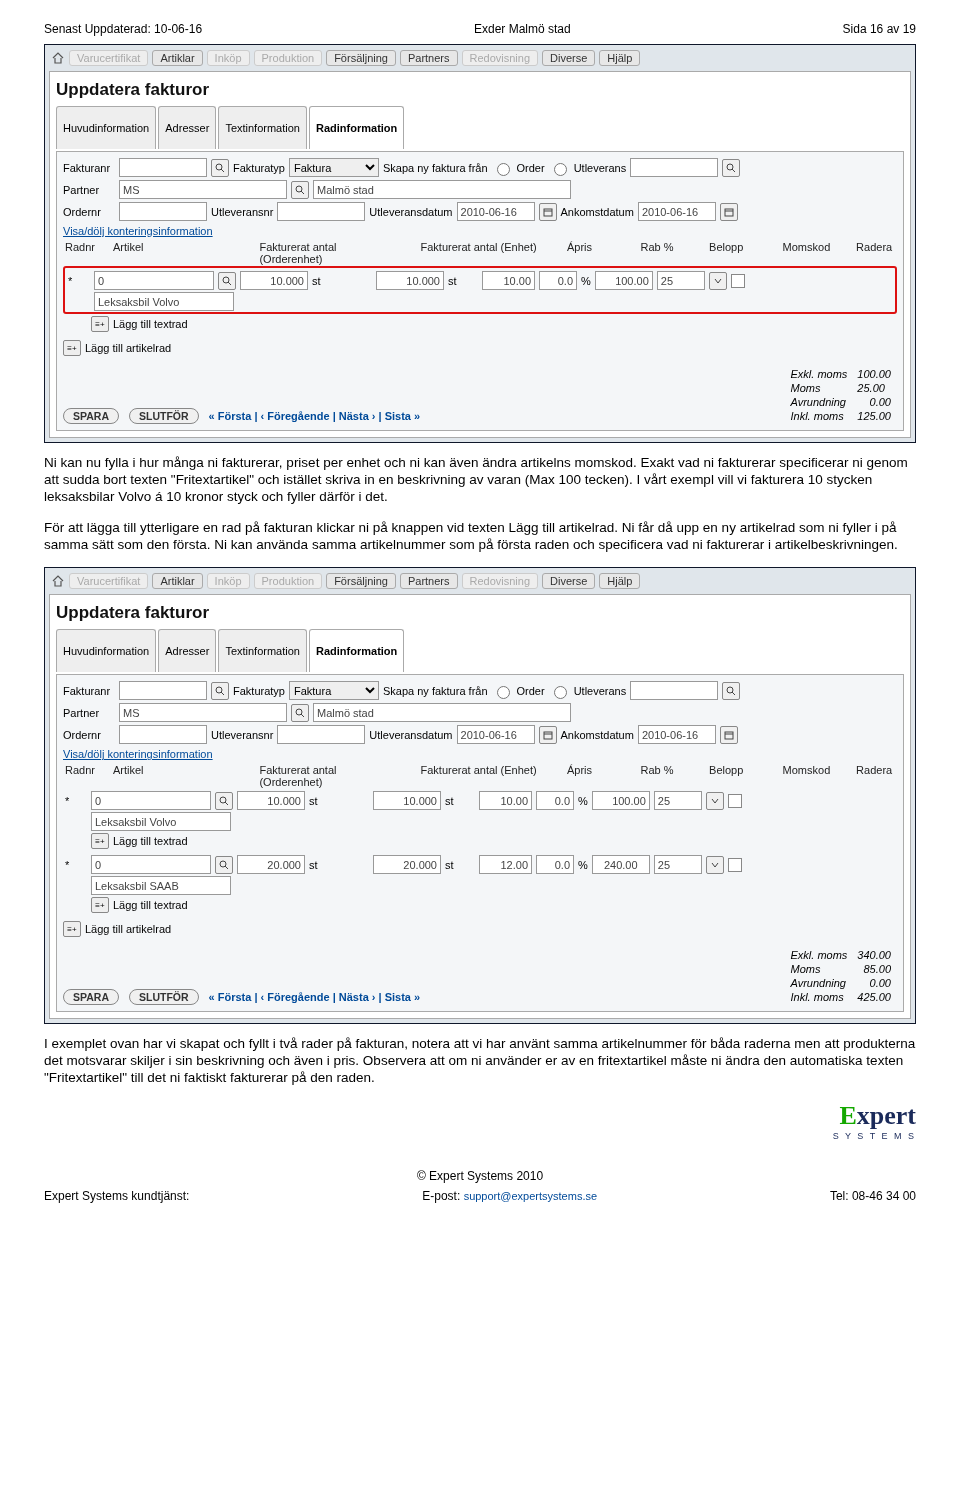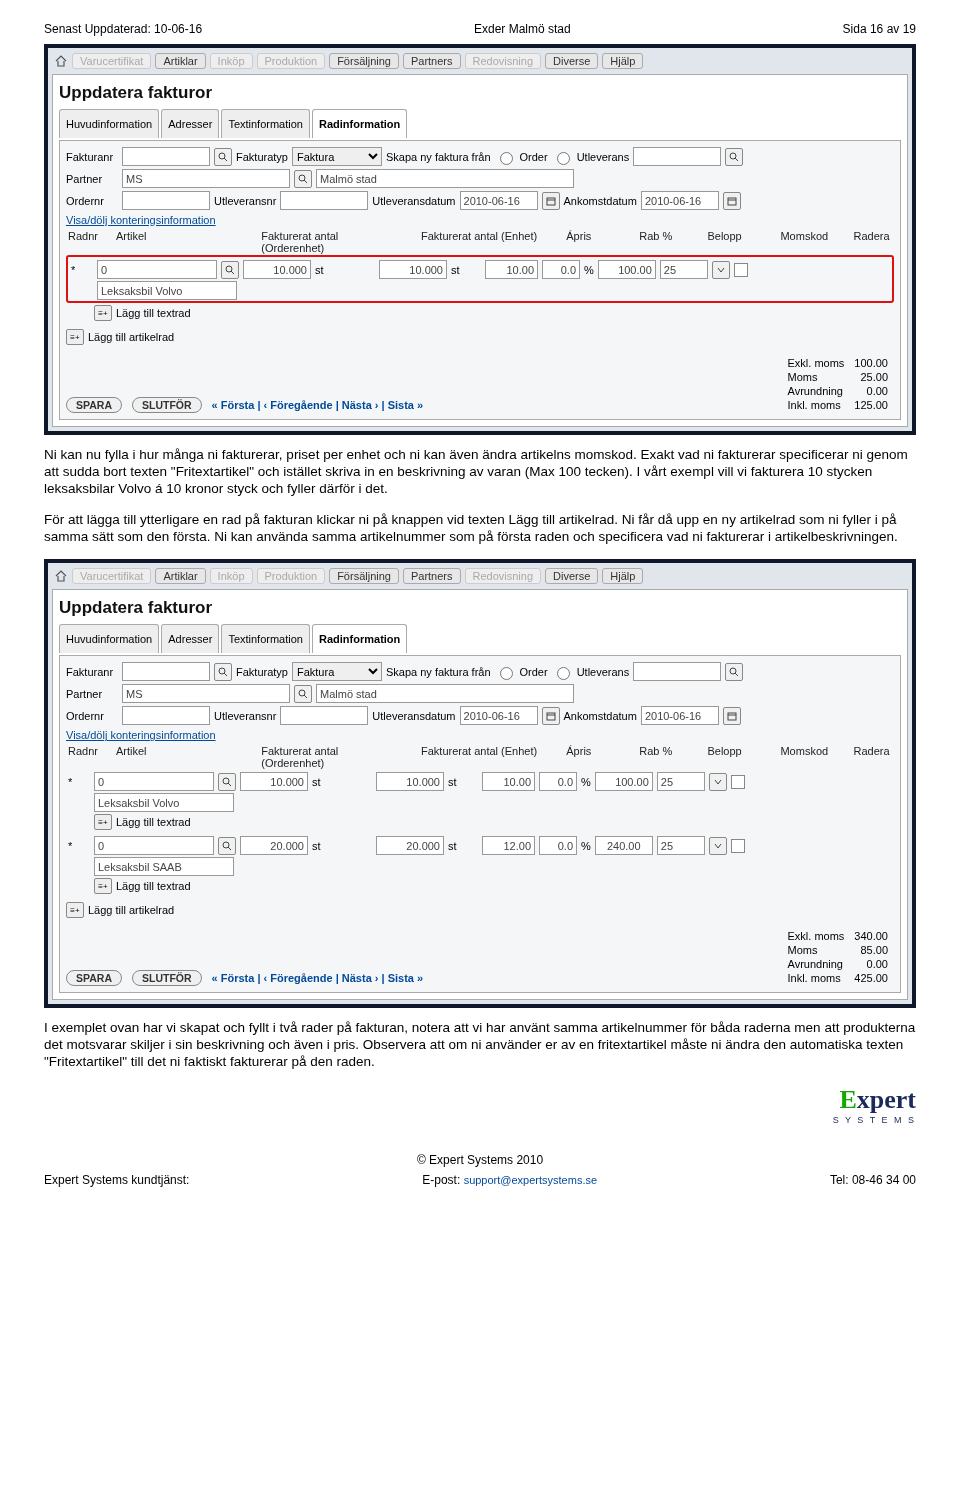--- a/index.html
+++ b/index.html
@@ -1,46 +1,46 @@
 <!DOCTYPE html>
 <html><head>
 <meta charset="utf-8">
 <style>
   body { font-family: Arial, sans-serif; font-size: 12px; margin: 0; padding: 0; width: 960px; background: #fff; color: #000; }
   .page { padding: 22px 44px 0 44px; }
   .doc-header { display: flex; justify-content: space-between; font-size: 12px; margin-bottom: 8px; gap: 37px; }
-  .app { border: 4px solid #0f172a; background: #e0e6eb; padding: 2px; margin-bottom: 12px; }
+  .app { border: 1px solid #0f172a; background: #e0e6eb; padding: 2px; margin-bottom: 12px; }
   .topbar { display: flex; align-items: center; padding: 3px 4px; gap: 4px; font-size: 11px; }
   .topbar .tab { background: #e7e7e7; border: 1px solid #aaa; padding: 1px 7px; border-radius: 3px; color: #333; }
   .topbar .tab.disabled { color: #aaa; background: #eee; border-color: #ccc; }
   .topbar .home-icon { width:14px; height:14px; display:inline-block; }
   .window { background: #fff; border:1px solid #aaa; margin: 2px; padding: 4px 6px 6px 6px; }
   .window-title { font-weight: bold; font-size: 17px; color: #111; margin: 4px 0 6px 0; }
   .subtabs { font-size: 11px; margin-bottom: 2px; }
-  .subtabs span { border:1px solid #aaa; border-bottom:none; padding:8px 6px; background:#eee; border-radius:3px 3px 0 0; margin-right:-1px; display:inline-block; }
+  .subtabs span { border:1px solid #aaa; border-bottom:none; padding:15px 6px; background:#eee; border-radius:3px 3px 0 0; margin-right:-1px; display:inline-block; }
   .subtabs span.active { background:#fff; font-weight:bold; }
   .inner { border:1px solid #aaa; background:#f4f6f8; padding: 6px; }
   .formrow { display:flex; align-items:center; gap:4px; font-size:11px; margin-bottom:3px; }
   .lbl { min-width:52px; }
   input[type=text] { border:1px solid #999; background:#fff; color:#444; font-size:11px; padding:1px 3px; height:15px; box-sizing:content-box; }
   .icon-btn { width:16px; height:16px; border:1px solid #888; background:#f0f0f0; display:inline-flex; align-items:center; justify-content:center; font-size:9px; border-radius:2px; }
   select { border:1px solid #999; font-size:11px; height:19px; }
   input[type=radio] { vertical-align:middle; }
   .link { color:#004a99; text-decoration:underline; cursor:pointer; font-size:11px; }
   .blue-link { color:#004a99; font-size:11px; }
   .table-head { display:flex; font-size:11px; color:#222; margin-top:2px; gap:16px; }
   .table-head > div, .dr > div { padding:1px 2px; }
   .dr { display:flex; align-items:center; gap:4px; font-size:11px; margin-top:2px; }
   .red-box { border:2px solid #d11; border-radius:3px; padding:1px; }
   .smallicon { width:16px; height:14px; border:1px solid #888; background:#eee; display:inline-flex; align-items:center; justify-content:center; font-size:8px; border-radius:2px; }
   .bottom-row { display:flex; justify-content:space-between; align-items:flex-end; margin-top:10px; }
   .btn-oval { border:1px solid #888; background:#f0f0f0; border-radius:10px; padding:1px 9px; font-size:10.5px; font-weight:bold; color:#333; }
   .pager { color:#004a99; font-size:11px; font-weight:bold; }
   .totals { text-align:left; font-size:11px; }
-  .totals td { padding:0 4px; }
+  .totals td { padding:0 4px;font-style:italic; }
   .para { font-size:13.5px; line-height:1.25; margin:10px 0 14px 0; }
   .footer { text-align:center; font-size:12px; margin-top:28px; }
   .footer-row { display:flex; justify-content:space-between; font-size:12px; margin-top:6px; }
   .logo { text-align:right; margin-top:10px; }
   .logo-text { font-family: Georgia, serif; font-size:26px; font-weight:bold; color:#1a2a5a; }
   .logo-text .x { color:#14a800; }
   .logo-sub { font-size:9px; letter-spacing:2px; color:#1a2a5a; }
   .checkbox { width:12px; height:12px; border:1px solid #888; display:inline-block; background:#fff; }
   .cal-icon svg, .mag svg, .home-icon svg, .drop-icon svg { display:block; }
 </style>
@@ -203,21 +203,21 @@
             <span class="pager">«  Första  |  ‹  Föregående  |  Nästa  ›  |  Sista  »</span>
           </div>
           <table class="totals">
             <tbody>
                 <tr>
                   <td>Exkl. moms</td>
                   <td style="text-align:right">100.00</td>
                 </tr>
             <tr>
                   <td>Moms</td>
-                  <td style="text-align:right">25.00</td>
+                  <td style="">25.00</td>
                 </tr>
             <tr>
                   <td>Avrundning</td>
                   <td style="text-align:right">0.00</td>
                 </tr>
             <tr>
                   <td>Inkl. moms</td>
                   <td style="text-align:right">125.00</td>
                 </tr>
           </tbody>

